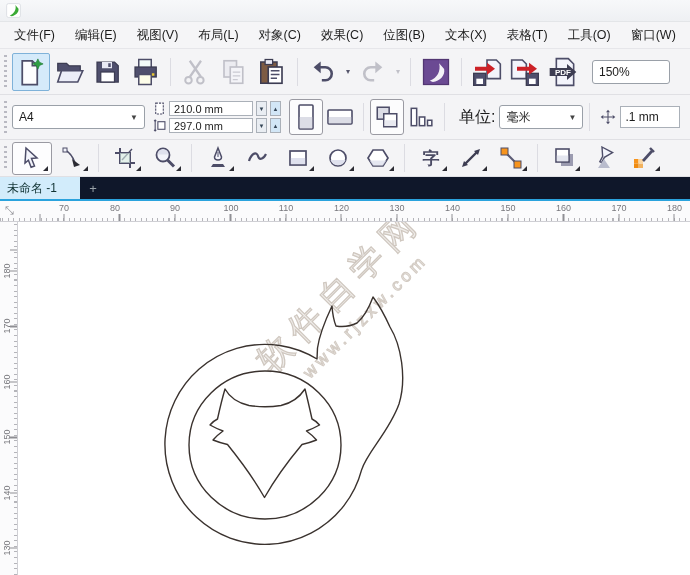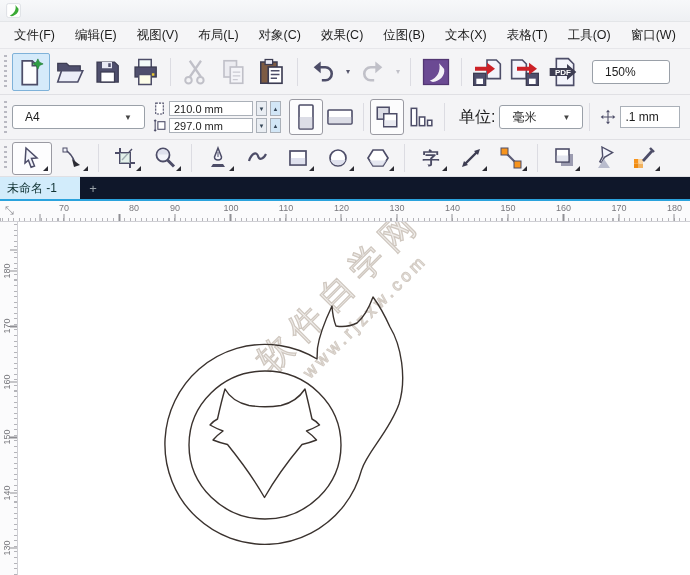--- a/index.html
+++ b/index.html
@@ -25,21 +25,21 @@
   .propbar { height:45px; }
   .toolboxrow { height:37px; }
   .sep { width:1px; height:28px; background:#dcdce2; margin:0 6px; flex:none; }
   .tbtn { width:38px; height:38px; display:flex; align-items:center; justify-content:center;
     border:1px solid transparent; border-radius:2px; flex:none; }
   .tbtn.active { background:#d5eafa; border-color:#7fb2d9; }
   .caret-btn { width:12px; height:38px; display:flex; align-items:center; justify-content:center;
     font-size:8px; color:#55556b; flex:none; }
   .caret-btn.dis { color:#c0c0c8; }
   .combo { height:24px; background:#fff; border:1px solid #9aa0a8; border-radius:3px;
-    display:flex; align-items:center; font-size:12px; padding:0 12px; position:relative; }
+    display:flex; align-items:center; font-size:12px; padding:0 6px; position:relative; }
   .combo .cbx-caret { margin-left:auto; font-size:8px; color:#444; padding-left:6px; }
 
   
   .wh-group { display:flex; flex-direction:column; gap:2px; margin:16px 8px; }
   .wh-row { display:flex; align-items:center; gap:3px; }
   .field { width:84px; height:15px; background:#fff; border:1px solid #aab0b8;
     font-size:11px; display:flex; align-items:center; padding:0 4px; }
   .spin { width:11px; height:15px; border:1px solid #aab0b8; background:#e9edf2;
     font-size:6px; color:#345; display:flex; align-items:center; justify-content:center; }
   .spin.up { background:#d2e6f6; }
@@ -407,21 +407,21 @@
   </div>
   <div class="newtab">
     <span>+</span>
   </div>
 </div>
 <div class="blueline"></div>
 
 <div class="hruler">
   <span class="origin">⤡</span>
   <span class="num" style="left:64px">70</span>
-  <span class="num" style="left:134px">80</span>
+  <span class="num" style="left:115px">80</span>
   <span class="num" style="left:175px">90</span>
   <span class="num" style="left:231px">100</span>
   <span class="num" style="left:286px">110</span>
   <span class="num" style="left:341.5px">120</span>
   <span class="num" style="left:397px">130</span>
   <span class="num" style="left:452.5px">140</span>
   <span class="num" style="left:508px">150</span>
   <span class="num" style="left:563.5px">160</span>
   <span class="num" style="left:619px">170</span>
   <span class="num" style="left:674.5px">180</span>

